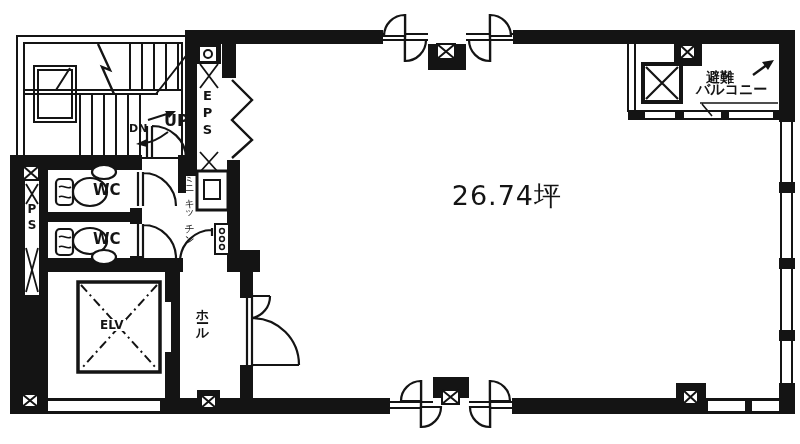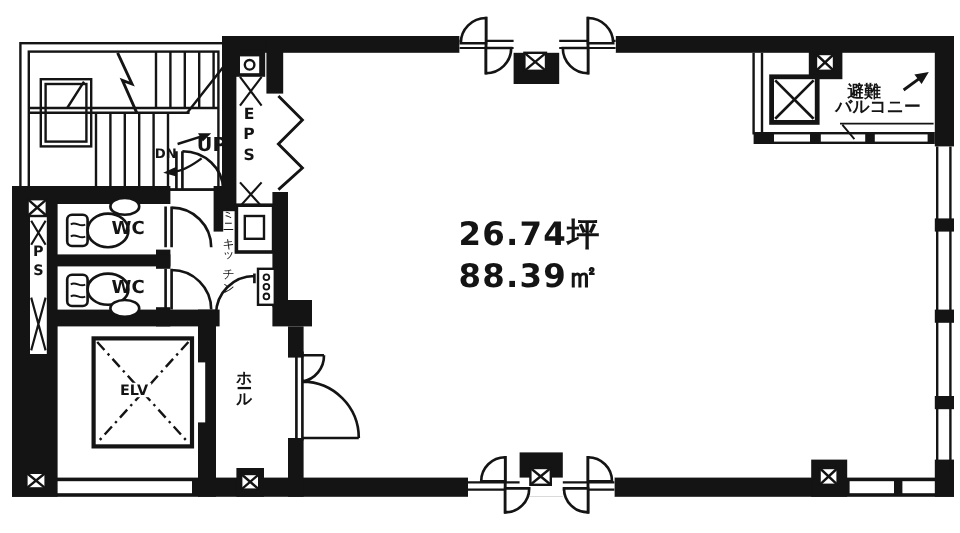--- a/index.html
+++ b/index.html
@@ -2,21 +2,21 @@
 <html><head>
 <meta charset="utf-8">
 <style>
   html,body{margin:0;padding:0;background:#fff;}
   .stage{position:relative;width:800px;height:444px;background:#fff;overflow:hidden;
          font-family:"DejaVu Sans","Liberation Sans",sans-serif;color:#141414;}
   .stage svg{position:absolute;left:0;top:0;}
   .lbl{position:absolute;white-space:nowrap;color:#141414;line-height:1;}
   .b{font-weight:bold;}
   .vert{writing-mode:vertical-rl;text-orientation:upright;letter-spacing:2px;}
-  .area{width:180px;text-align:left;font-weight:bold;font-size:27px;letter-spacing:1px;}
+  .area{width:180px;text-align:right;font-weight:normal;font-size:27px;letter-spacing:1px;}
   .elvbg{background:#fff;padding:0 3px;}
 </style>
 </head>
 <body>
 
 <div class="stage">
 
 <svg width="800" height="444" viewBox="0 0 800 444">
 
   <g fill="#141414" stroke="none">
@@ -194,17 +194,16 @@
 <div class="lbl b" style="left:150px;top:113px;font-size:16px;margin-left:14px;">UP</div>
 <div class="lbl b" style="left:129px;top:123px;font-size:11px;">DN</div>
 <div class="lbl b vert" style="left:201px;top:88px;font-size:13px;">EPS</div>
 <div class="lbl b vert" style="left:26px;top:202px;font-size:12px;">PS</div>
 <div class="lbl b" style="left:93px;top:183px;font-size:15px;">WC</div>
 <div class="lbl b" style="left:93px;top:232px;font-size:15px;">WC</div>
 <div class="lbl vert" style="left:184px;top:167px;font-size:10px;letter-spacing:1px;">ミニキッチン</div>
 <div class="lbl b elvbg" style="left:97px;top:319px;font-size:12px;">ELV</div>
 <div class="lbl b vert" style="left:196px;top:300px;font-size:13px;">ホール</div>
 <div class="lbl area" style="left:382px;top:182px;">26.74坪</div>
-<div class="lbl area" style="left:382px;top:217px;">88.39㎡</div>
 <div class="lbl b" style="left:706px;top:70px;font-size:14px;">避難</div>
 <div class="lbl b" style="left:696px;top:82px;font-size:14px;">バルコニー</div>
 
 </div>
 
 </body></html>

